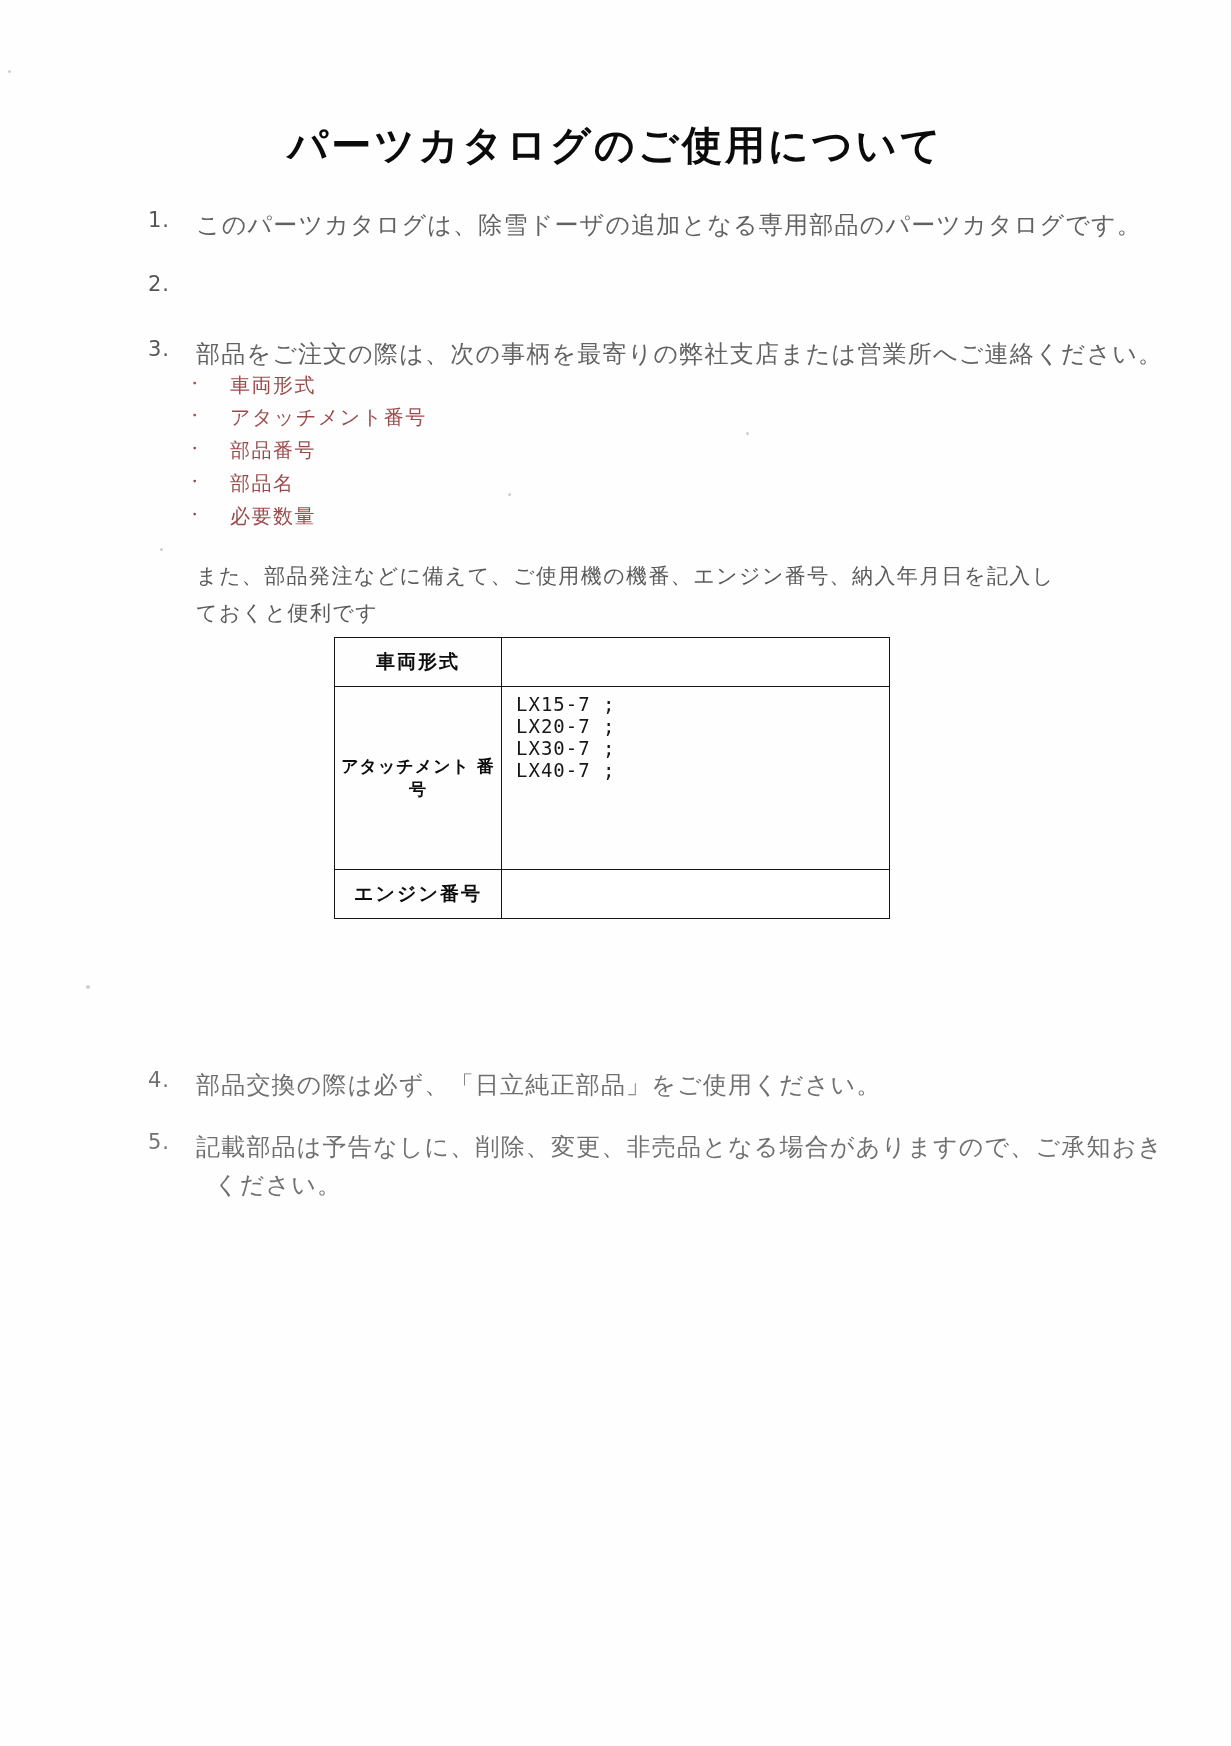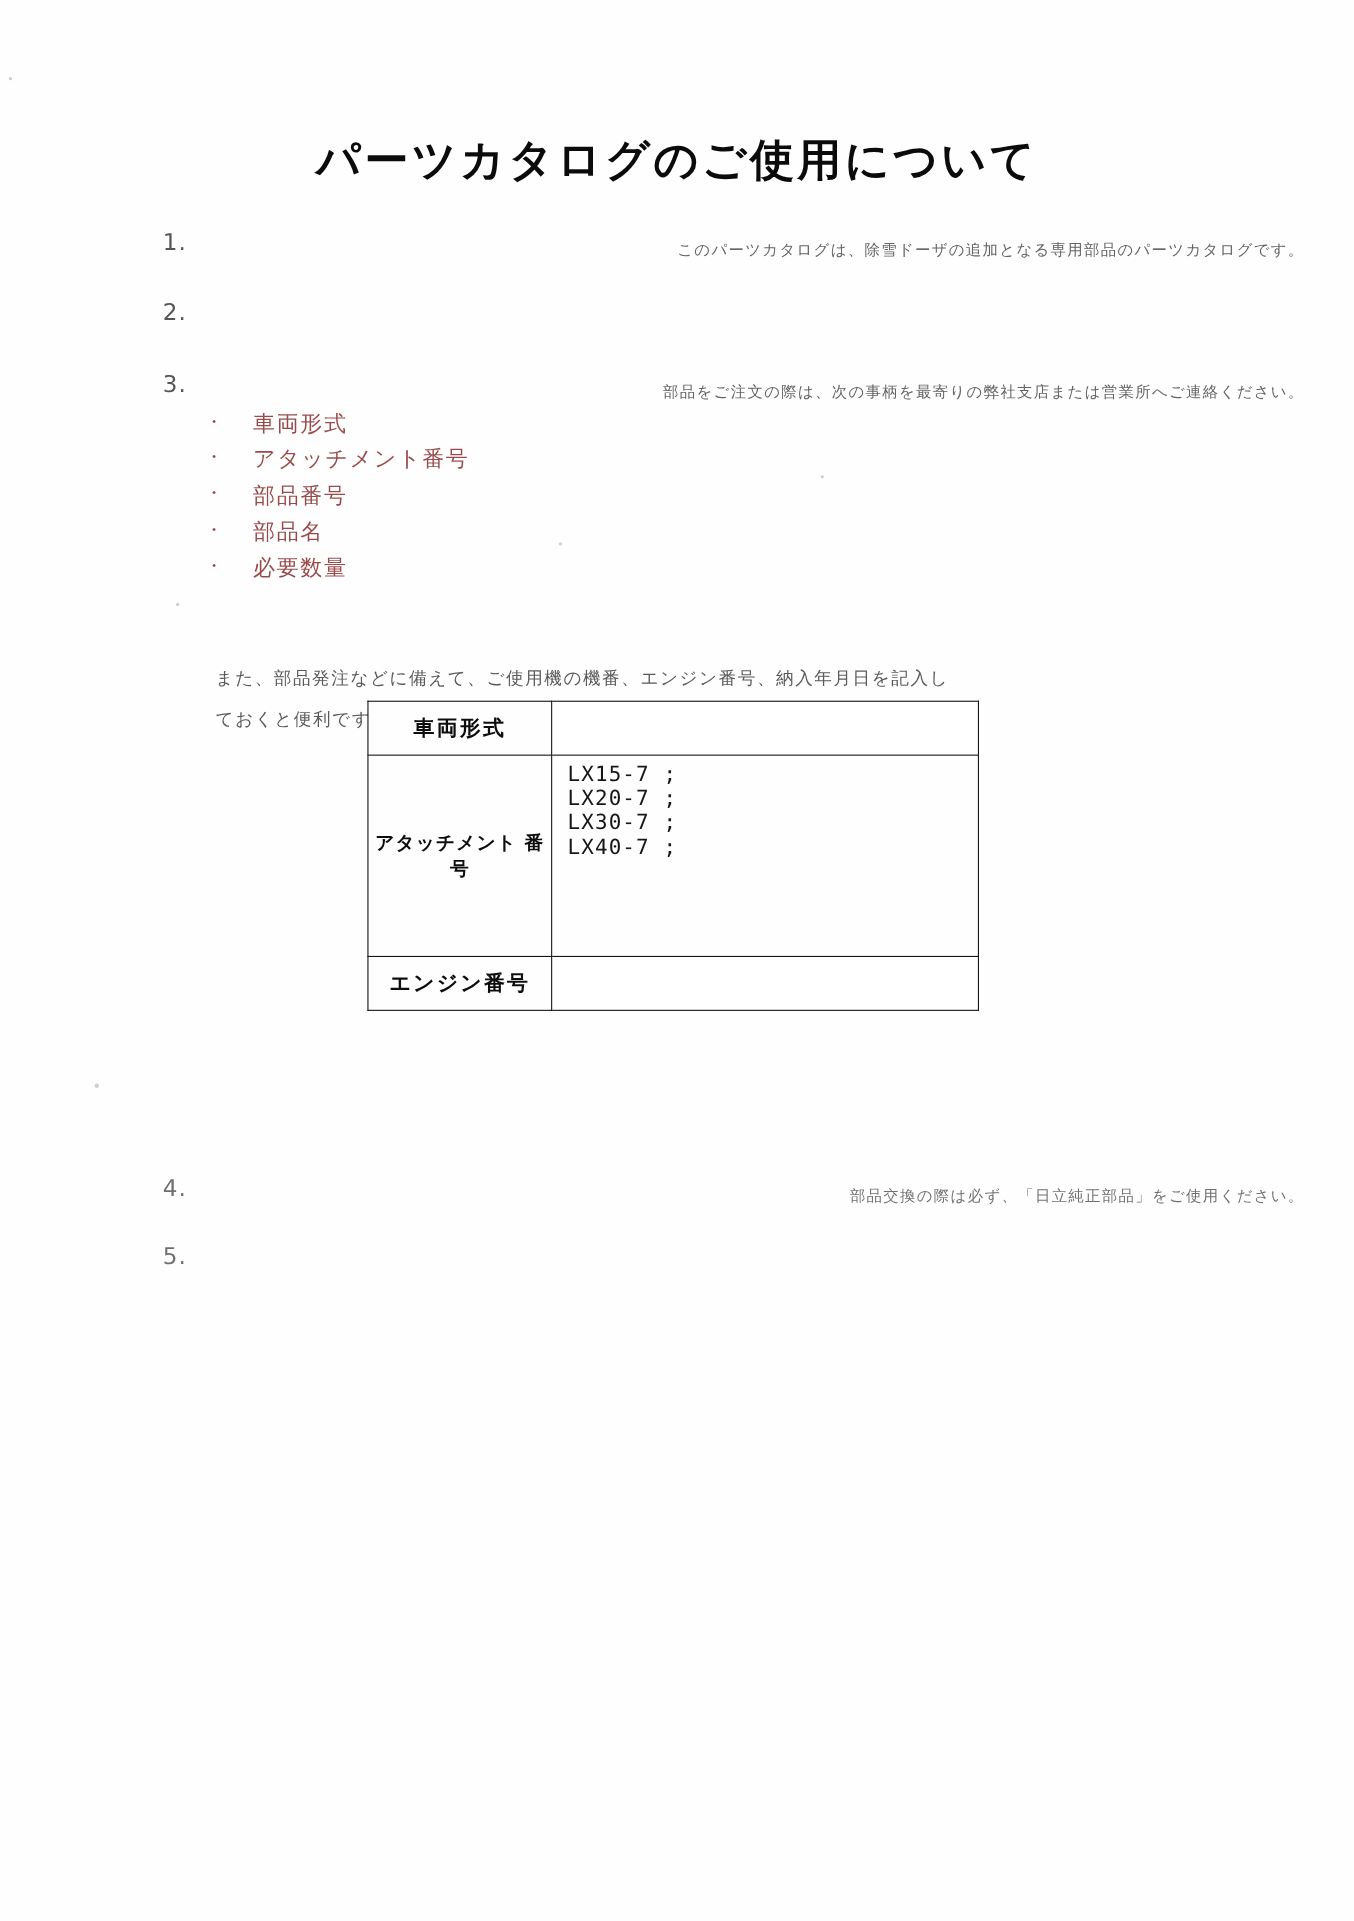--- a/index.html
+++ b/index.html
@@ -40,27 +40,26 @@
     font-size: 40px;
     font-weight: 700;
     letter-spacing: 3px;
     color: #0b0b0b;
     font-family: "DejaVu Sans", "Liberation Sans", sans-serif;
   }
 
   
   .num-item {
     position: absolute;
-    font-size: 14px;
+    font-size: 24px;
     line-height: 38px;
     letter-spacing: 1.2px;
     color: #2c2c2c;
-    font-family: Liberation Sans, sans-serif;
+    font-family: Liberation Mono, monospace;
     opacity: 0.82;
-    text-align: right;
   }
   .num-marker {
     position: absolute;
     left: 148px;
     font-size: 21px;
     letter-spacing: 1px;
     color: #2c2c2c;
     opacity: 0.85;
   }
   .num-body {
@@ -90,26 +89,25 @@
     font-size: 17px;
     vertical-align: top;
   }
 
   
   #memo-note {
     position: absolute;
     left: 196px;
     top: 558px;
     width: 940px;
-    font-size: 16px;
+    font-size: 21px;
     line-height: 37px;
     letter-spacing: 1.4px;
     color: #2b2b2b;
     opacity: 0.78;
-    margin-top: 40px;
   }
 
   
   #record-table {
     position: absolute;
     left: 334px;
     top: 637px;
     width: 556px;
     border-collapse: collapse;
     table-layout: fixed;
@@ -239,14 +237,18 @@
         <td class="tbl-label">エンジン番号</td>
         <td class="tbl-value tbl-value-blank"></td>
       </tr>
     </tbody>
   </table>
 
   <div class="num-marker fade-c" style="top:1068px;">4.</div>
   <div class="num-item num-body fade-c" style="top:1068px;">部品交換の際は必ず、「日立純正部品」をご使用ください。</div>
 
   <div class="num-marker fade-c" style="top:1130px;">5.</div>
+  <div class="num-item num-body fade-c" style="top:1130px;">
+    <div>記載部品は予告なしに、削除、変更、非売品となる場合がありますので、ご承知おき</div>
+    <div style="margin-left:18px;">ください。</div>
+  </div>
 
 </div>
 
 </body></html>

